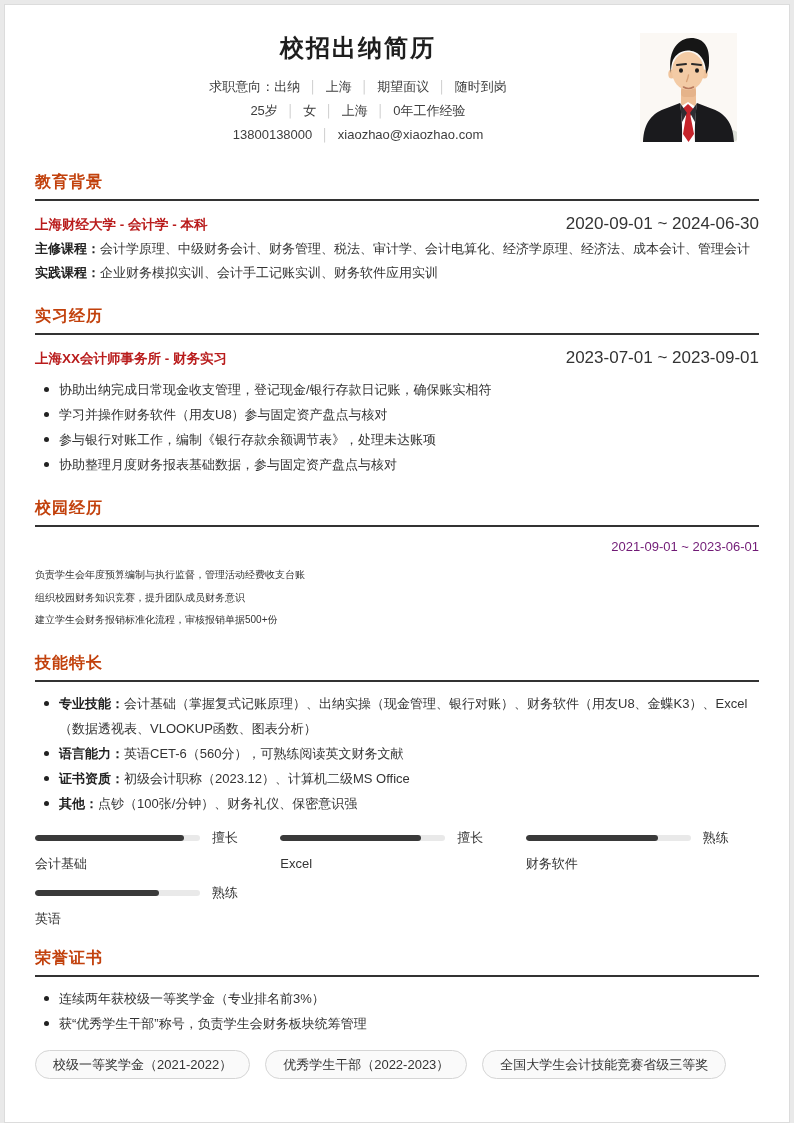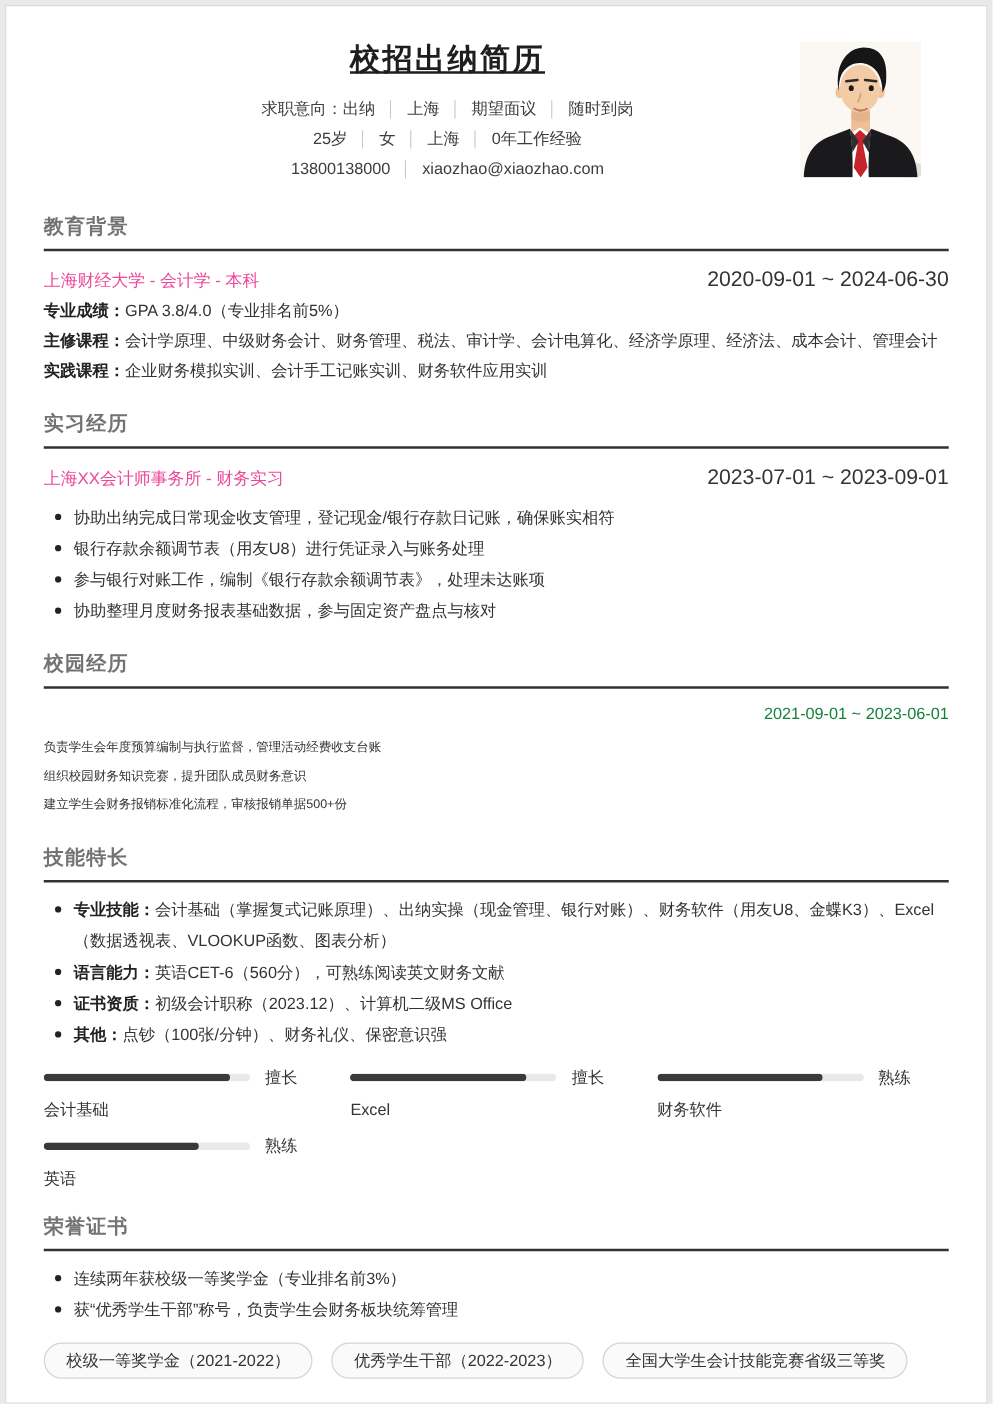--- a/index.html
+++ b/index.html
@@ -18,60 +18,60 @@
     padding: 22px 30px 0 30px;
     overflow: hidden;
   }
 
   
   .header { position: relative; padding-bottom: 4px; }
   .header-text { width: 646px; text-align: center; }
   .resume-title {
     margin: 6px 0 0 0;
     font-size: 24px; font-weight: bold; color: #1e1e1e;
-    letter-spacing: 2px; line-height: 30px; text-decoration: underline;
+    letter-spacing: 2px; line-height: 30px;
   }
   .contact { margin-top: 12px; font-size: 13px; color: #3d3d3d; }
   .contact-line { line-height: 24px; }
   .sep { color: #c8c8c8; margin: 0 9px; font-size: 12px; }
   .photo {
     position: absolute; top: 0; right: 22px;
     width: 97px; height: 109px; overflow: hidden;
   }
 
   
   .section { margin-top: 22px; }
   .section-heading {
-    font-size: 16px; font-weight: bold; color: #737373;
+    font-size: 16px; font-weight: bold; color: #c2410c;
     padding-bottom: 9px; border-bottom: 2px solid #333;
     letter-spacing: 1px; line-height: 17px;
   }
   .row-split {
     display: flex; justify-content: space-between; align-items: baseline;
     margin-top: 13px;
   }
-  .row-title { font-weight: normal; font-size: 13.5px; color: #ec4899; line-height: 19px; }
+  .row-title { font-weight: bold; font-size: 13.5px; color: #b91c1c; line-height: 19px; }
   .row-date { font-size: 17px; color: #333; white-space: nowrap; }
 
   .kv-list { margin-top: 3px; }
   .kv { font-size: 13px; line-height: 24px; color: #333; }
   .kv .k { font-weight: bold; color: #222; }
 
   ul.bullets { list-style: none; margin: 9px 0 0 0; padding: 0; }
   .bullets li {
     position: relative; padding-left: 24px;
     font-size: 13px; line-height: 25px; color: #333;
   }
   .bullets li::before {
     content: ""; position: absolute; left: 9px; top: 10px;
     width: 5px; height: 5px; border-radius: 50%; background: #222;
   }
   .bullets .k { font-weight: bold; color: #222; }
 
-  .campus-date { text-align: right; font-size: 13px; color: #15803d; margin-top: 11px; line-height: 18px; }
+  .campus-date { text-align: right; font-size: 13px; color: #701a75; margin-top: 11px; line-height: 18px; }
   .plain-lines { margin-top: 8px; }
   .plain-line { font-size: 10px; line-height: 22.5px; color: #333; }
 
   
   .bars {
     margin-top: 13px;
     display: grid; grid-template-columns: repeat(3, 1fr);
     column-gap: 50px; row-gap: 17px; gap: 12px;
   }
   .bar-top { display: flex; align-items: center; gap: 12px; height: 18px; }
@@ -134,35 +134,34 @@
     </div>
   </div>
 
   <div class="section">
     <div class="section-heading">教育背景</div>
     <div class="row-split">
       <span class="row-title">上海财经大学 - 会计学 - 本科</span>
       <span class="row-date">2020-09-01 ~ 2024-06-30</span>
     </div>
     <div class="kv-list">
-      <div class="kv"><span class="k">专业成绩：</span><span>GPA 3.8/4.0（专业排名前5%）</span></div>
       <div class="kv"><span class="k">主修课程：</span><span>会计学原理、中级财务会计、财务管理、税法、审计学、会计电算化、经济学原理、经济法、成本会计、管理会计</span></div>
       <div class="kv"><span class="k">实践课程：</span><span>企业财务模拟实训、会计手工记账实训、财务软件应用实训</span></div>
     </div>
   </div>
 
   <div class="section">
     <div class="section-heading">实习经历</div>
     <div class="row-split">
       <span class="row-title">上海XX会计师事务所 - 财务实习</span>
       <span class="row-date">2023-07-01 ~ 2023-09-01</span>
     </div>
     <ul class="bullets">
       <li>协助出纳完成日常现金收支管理，登记现金/银行存款日记账，确保账实相符</li>
-      <li>银行存款余额调节表（用友U8）进行凭证录入与账务处理</li>
+      <li>学习并操作财务软件（用友U8）参与固定资产盘点与核对</li>
       <li>参与银行对账工作，编制《银行存款余额调节表》，处理未达账项</li>
       <li>协助整理月度财务报表基础数据，参与固定资产盘点与核对</li>
     </ul>
   </div>
 
   <div class="section">
     <div class="section-heading">校园经历</div>
     <div class="campus-date">2021-09-01 ~ 2023-06-01</div>
     <div class="plain-lines">
       <div class="plain-line">负责学生会年度预算编制与执行监督，管理活动经费收支台账</div>

